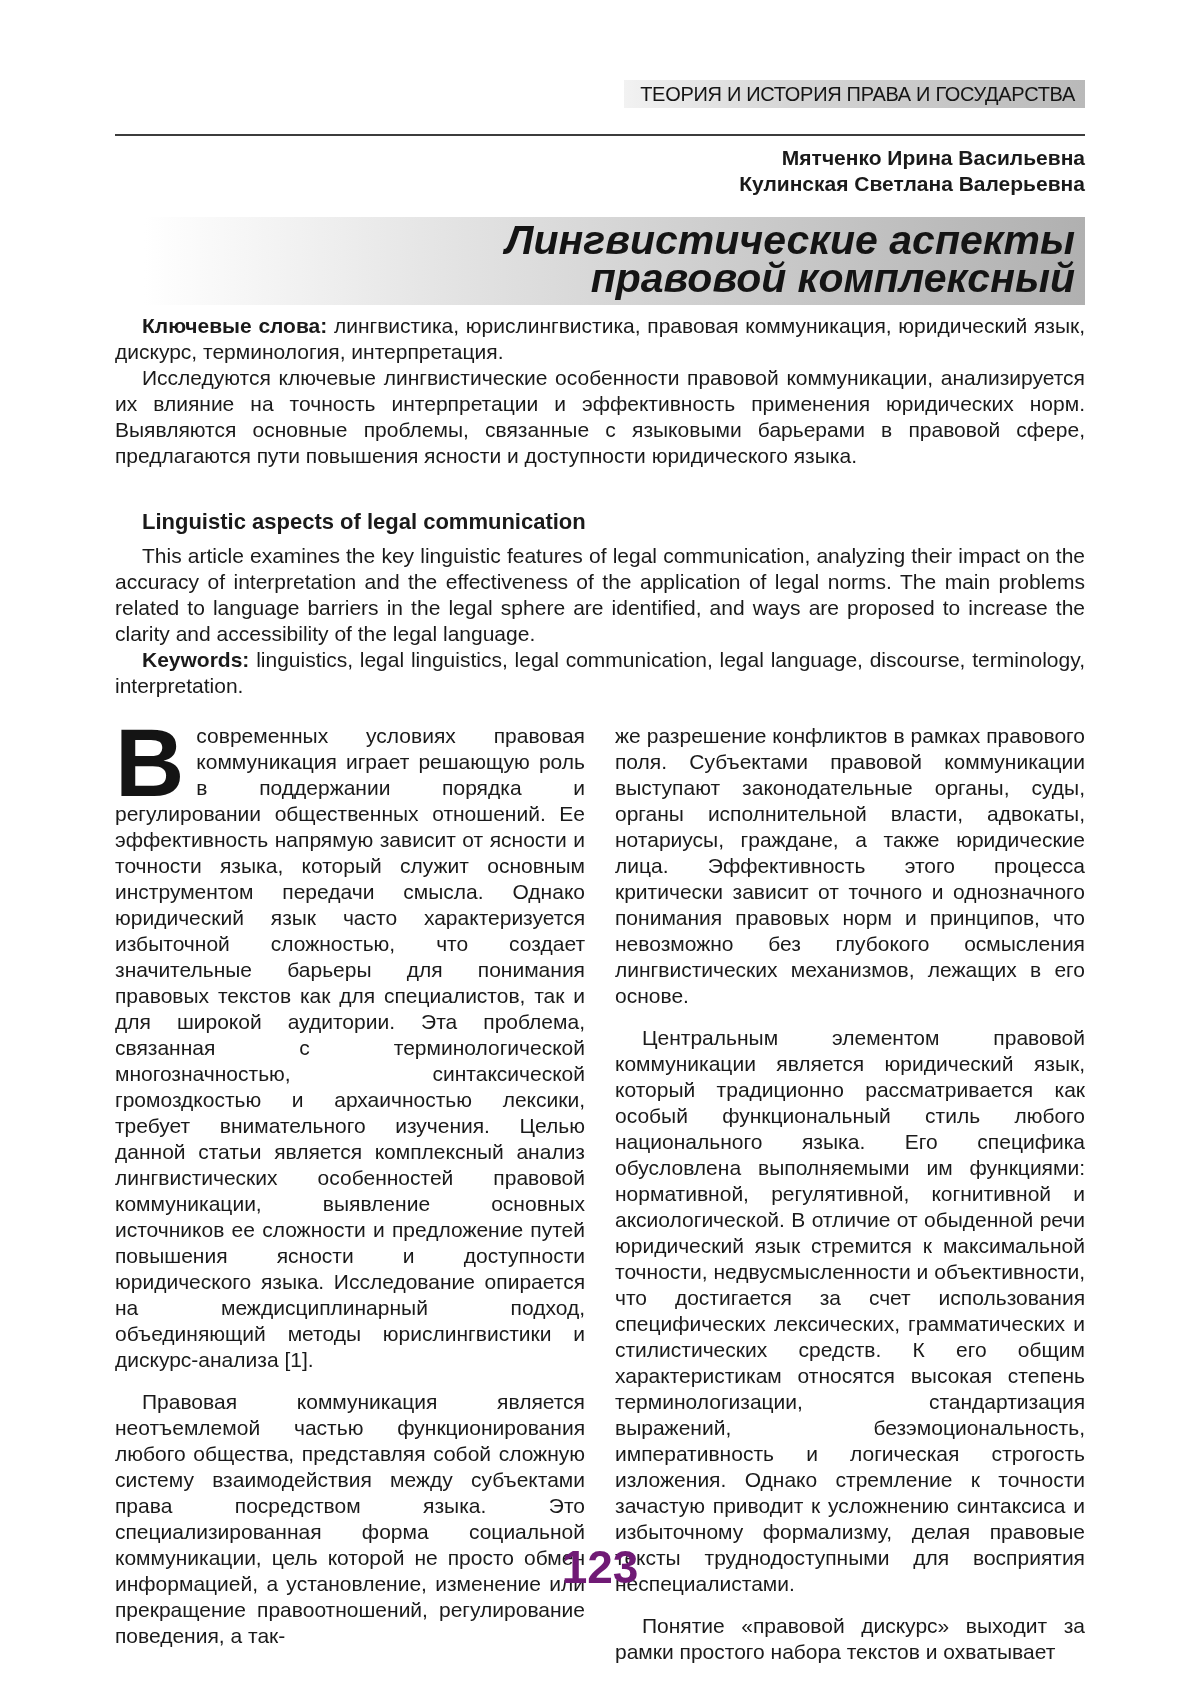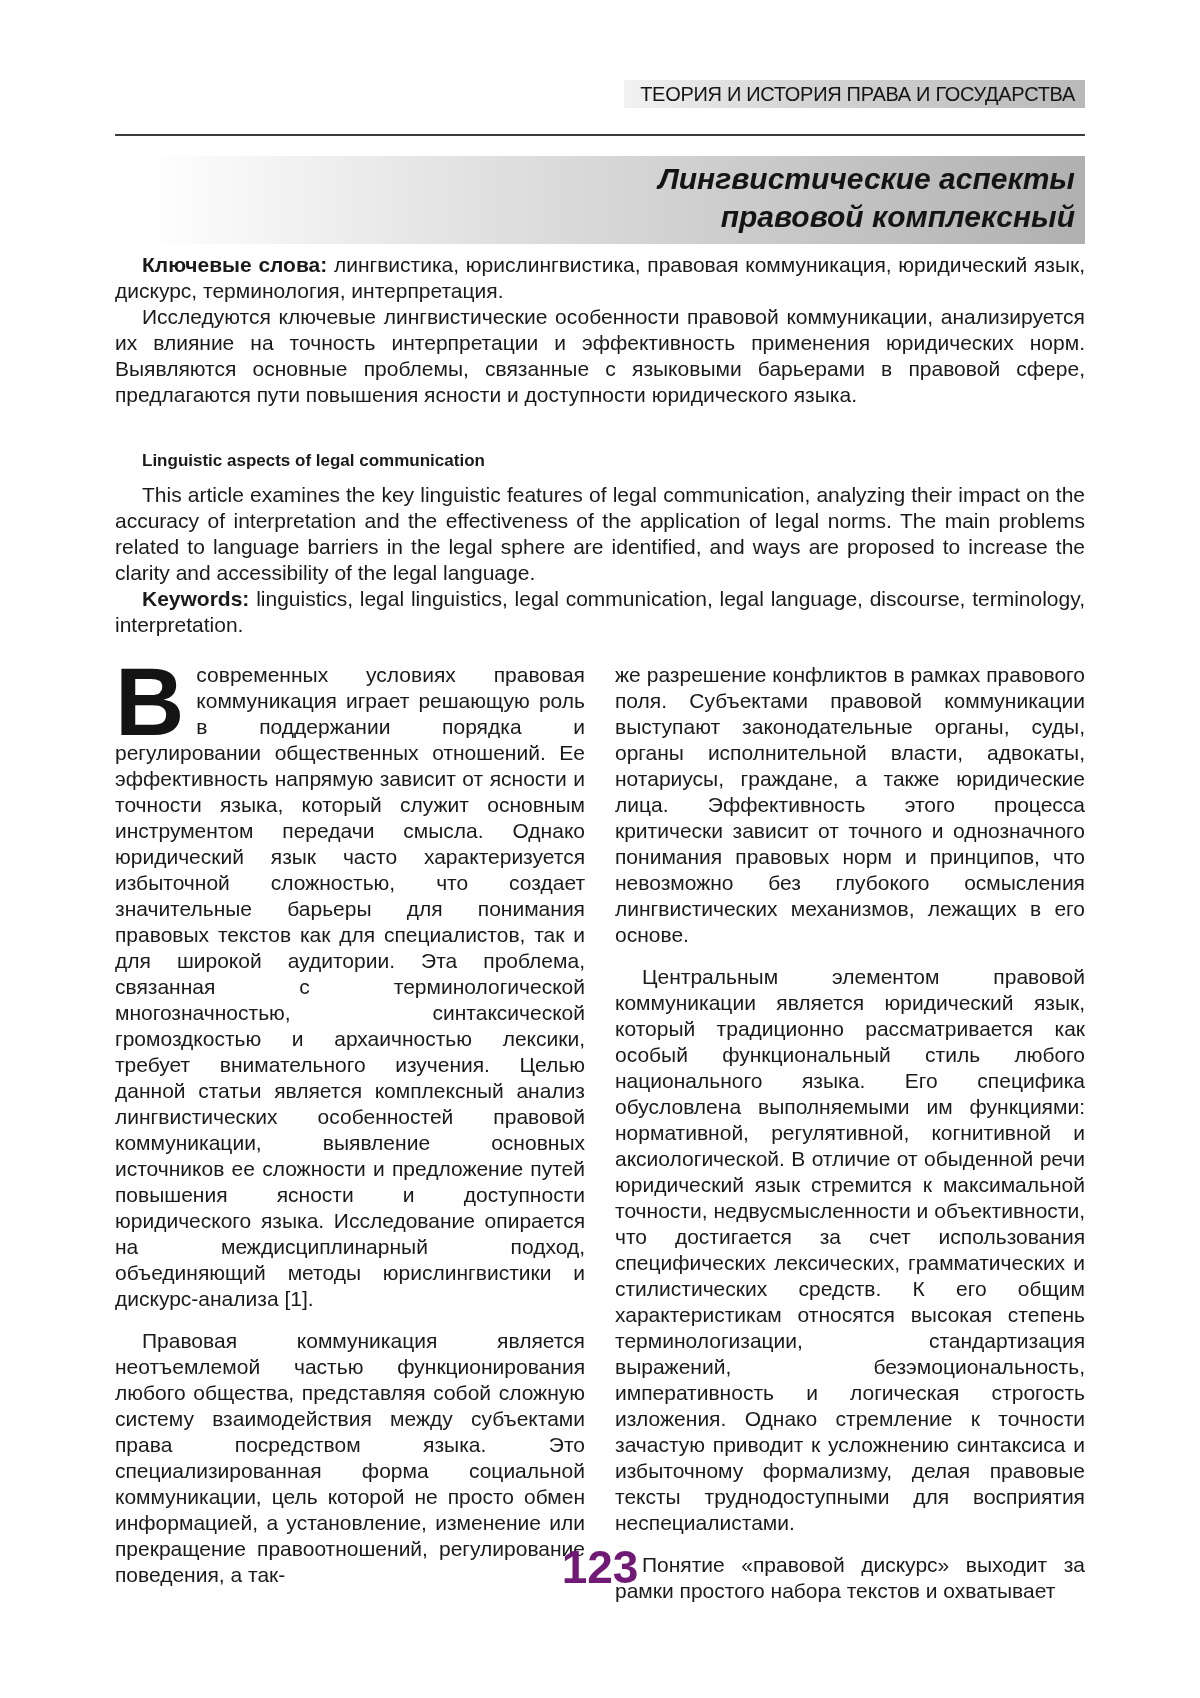--- a/index.html
+++ b/index.html
@@ -50,40 +50,40 @@
     line-height: 26px;
   }
 
   
   .title-band {
     margin-top: 20px;
     background: linear-gradient(to right, #ffffff 3%, #e3e3e3 35%, #b0b0b0 100%);
     text-align: right;
     font-style: italic;
     font-weight: bold;
-    font-size: 30px;
+    font-size: 41px;
     line-height: 38px;
     padding: 4px 10px 8px 0;
     color: #141414;
   }
 
   .abstract-ru { margin-top: 8px; }
   .para {
     margin: 0;
     font-size: 21px;
     line-height: 26px;
     text-align: justify;
     text-indent: 27px;
   }
   .bold { font-weight: bold; }
 
   .en-heading {
     margin: 40px 0 0 0;
     font-weight: bold;
-    font-size: 17px;
+    font-size: 22px;
     line-height: 26px;
     text-indent: 27px;
     text-align: left;
   }
   .abstract-en { margin-top: 8px; }
 
   
   .columns {
     margin-top: 24px;
     display: flex;
@@ -119,20 +119,24 @@
 
 <div class="page">
   <div class="content">
 
     <div class="header-row">
       <div class="section-band">ТЕОРИЯ И ИСТОРИЯ ПРАВА И ГОСУДАРСТВА</div>
     </div>
 
     <div class="rule"></div>
 
+    <div class="authors">
+      <div>Мятченко Ирина Васильевна</div>
+      <div>Кулинская Светлана Валерьевна</div>
+    </div>
 
     <div class="title-band">
       <div>Лингвистические аспекты</div>
       <div>правовой комплексный</div>
     </div>
 
     <div class="abstract-ru">
       <p class="para"><span class="bold">Ключевые слова:</span><span> лингвистика, юрислингвистика, правовая коммуникация, юридический язык, дискурс, терминология, интерпретация.</span></p>
       <p class="para">Исследуются ключевые лингвистические особенности правовой коммуникации, анализируется их влияние на точность интерпретации и эффективность применения юридических норм. Выявляются основные проблемы, связанные с языковыми барьерами в правовой сфере, предлагаются пути повышения ясности и доступности юридического языка.</p>
     </div>

